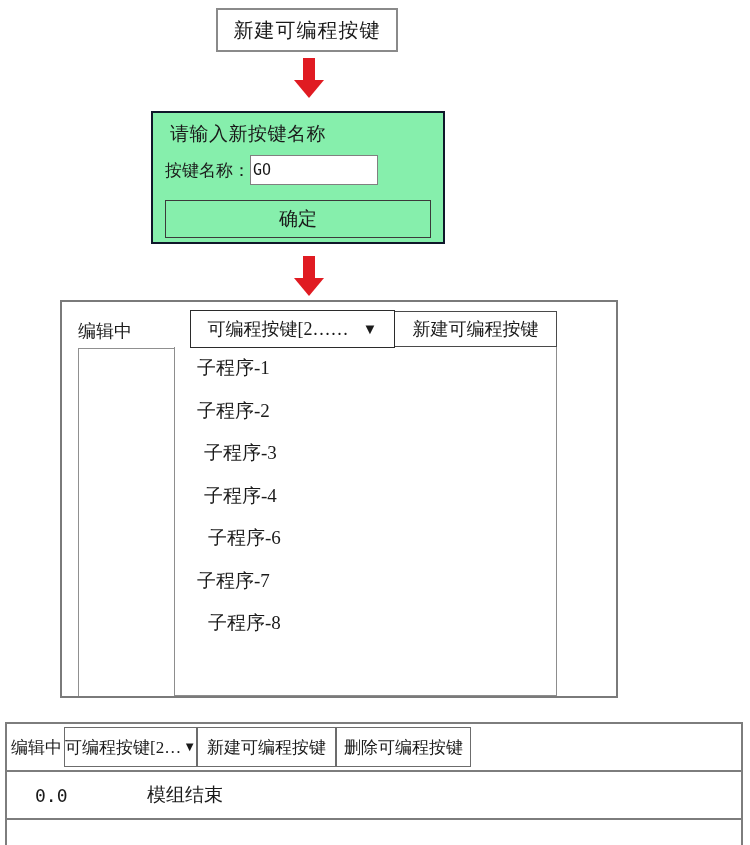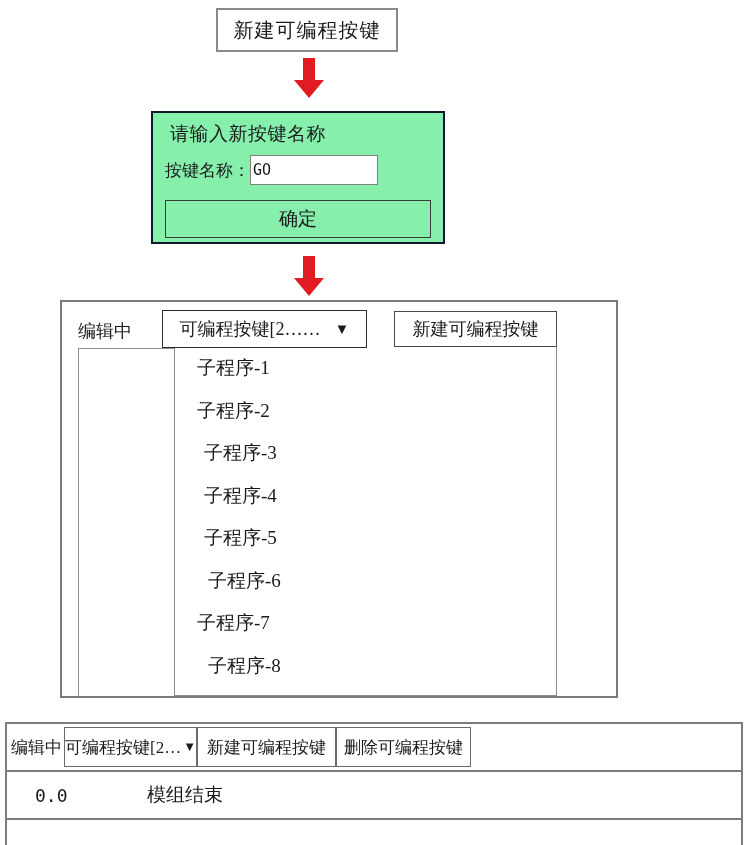--- a/index.html
+++ b/index.html
@@ -143,21 +143,21 @@
     top: 46px;
     width: 98px;
     height: 348px;
     border: 1px solid #909090;
     border-bottom: none;
     box-sizing: border-box;
     background: #ffffff;
   }
   #panel-dropdown-btn {
     position: absolute;
-    left: 100px;
+    left: 128px;
     top: 8px;
     width: 205px;
     height: 38px;
     border: 1px solid #2b2b2b;
     background: #ffffff;
     box-sizing: border-box;
     display: flex;
     align-items: center;
     justify-content: center;
     gap: 14px;
@@ -340,23 +340,20 @@
     </div>
     <div class="dd-item" style="padding-left:22px">
       <span>子程序-2</span>
     </div>
     <div class="dd-item" style="padding-left:29px">
       <span>子程序-3</span>
     </div>
     <div class="dd-item" style="padding-left:29px">
       <span>子程序-4</span>
     </div>
-    <div class="dd-item" style="padding-left:29px">
-      <span>子程序-5</span>
-    </div>
     <div class="dd-item" style="padding-left:33px">
       <span>子程序-6</span>
     </div>
     <div class="dd-item" style="padding-left:22px">
       <span>子程序-7</span>
     </div>
     <div class="dd-item" style="padding-left:33px">
       <span>子程序-8</span>
     </div>
   </div>

